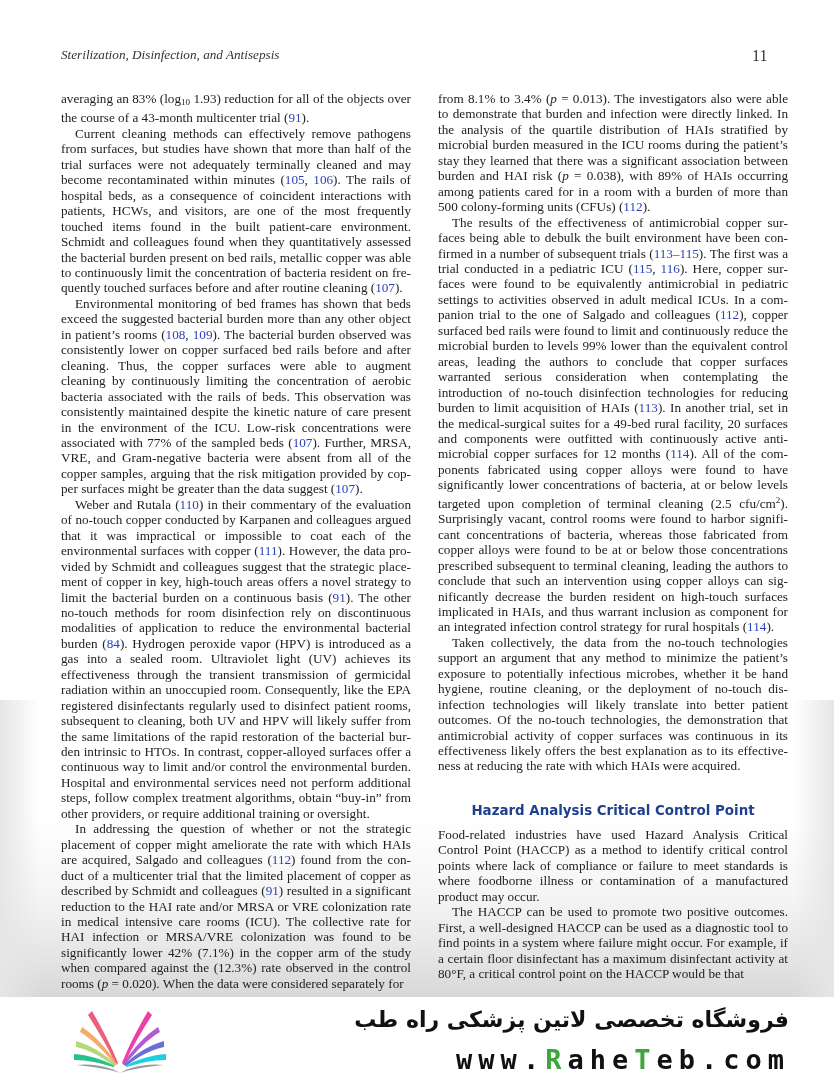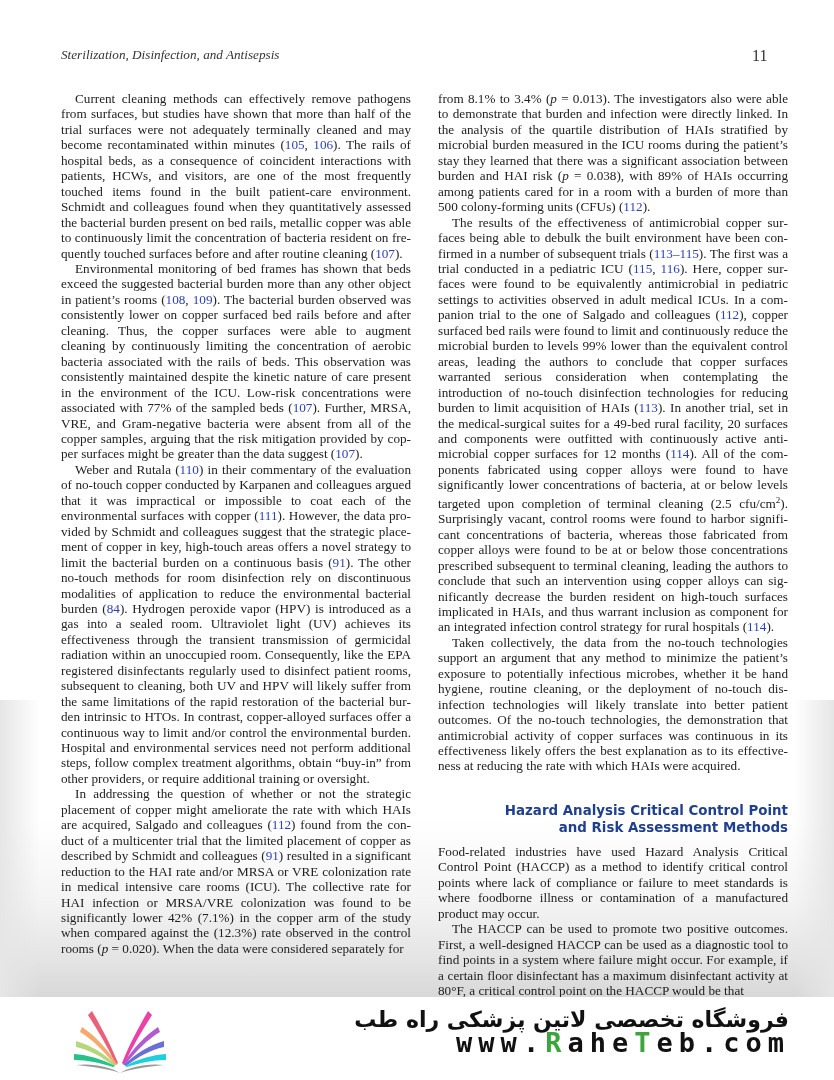--- a/index.html
+++ b/index.html
@@ -11,55 +11,55 @@
   .running-head{position:absolute;top:47px;left:61px;font-style:italic;font-size:13.2px;color:#333;}
   .page-num{position:absolute;top:47px;left:752px;font-size:16px;color:#333;}
   .col{position:absolute;top:91px;width:350px;font-size:13.2px;line-height:15.45px;text-align:justify;hyphens:manual;}
   .col.left{left:61px;}
   .col.right{left:438px;width:350px;}
   .col p{margin:0;text-indent:0;}
   .col p.ind{text-indent:14px;}
   .ref{color:#2b3fb8;}
   .sub{font-size:9px;vertical-align:-2px;}
   .sup{font-size:9px;vertical-align:5px;}
-  .h2{margin:28px 0 8px 0;font-family:"DejaVu Sans","Liberation Sans",sans-serif;font-weight:bold;font-size:13.4px;line-height:17px;color:#1f3f8f;text-align:right;}
+  .h2{margin:28px 0 8px 0;font-family:"DejaVu Sans","Liberation Sans",sans-serif;font-weight:bold;font-size:13.4px;line-height:17px;color:#1f3f8f;text-align:center;}
   .footer{position:absolute;left:0;top:997px;width:834px;height:83px;background:#ffffff;font-weight:bold;}
   .logo{position:absolute;left:70px;top:6px;width:100px;height:70px;}
   .fa-text{position:absolute;right:45px;top:10px;font-family:"DejaVu Sans",sans-serif;font-size:22px;color:#111;direction:rtl;}
-  .url{position:absolute;right:44px;top:30px;font-family:"DejaVu Sans Mono","Liberation Mono",monospace;font-size:27px;letter-spacing:6px;color:#111;}
+  .url{position:absolute;right:44px;top:47px;font-family:"DejaVu Sans Mono","Liberation Mono",monospace;font-size:27px;letter-spacing:6px;color:#111;}
   .url .g{color:#3ca63c;}
 </style>
 </head>
 <body>
 
 <div class="page">
   <div class="running-head">Sterilization, Disinfection, and Antisepsis</div>
   <div class="page-num">11</div>
 
   <div class="col left">
+    <p><span>averaging an 83% (log</span><span class="sub">10</span><span> 1.93) reduction for all of the objects over the course of a 43-month multicenter trial (</span><a class="ref">91</a><span>).</span></p>
 
     <p class="ind"><span>Current cleaning methods can effectively remove pathogens from surfaces, but studies have shown that more than half of the trial surfaces were not adequately terminally cleaned and may become recontaminated within minutes (</span><a class="ref">105</a><span>, </span><a class="ref">106</a><span>). The rails of hospital beds, as a consequence of coincident interactions with patients, HCWs, and visitors, are one of the most frequently touched items found in the built patient-care environment. Schmidt and colleagues found when they quantitatively assessed the bacterial burden present on bed rails, metallic copper was able to continuously limit the concentration of bacteria resident on fre­quently touched surfaces before and after routine cleaning (</span><a class="ref">107</a><span>).</span></p>
 
     <p class="ind"><span>Environmental monitoring of bed frames has shown that beds exceed the suggested bacterial burden more than any other object in patient’s rooms (</span><a class="ref">108</a><span>, </span><a class="ref">109</a><span>). The bacterial burden observed was consistently lower on copper surfaced bed rails before and after cleaning. Thus, the copper surfaces were able to augment cleaning by continuously limiting the concentration of aerobic bacteria associated with the rails of beds. This observation was consistently maintained despite the kinetic nature of care pres­ent in the environment of the ICU. Low-risk concentrations were associated with 77% of the sampled beds (</span><a class="ref">107</a><span>). Further, MRSA, VRE, and Gram-negative bacteria were absent from all of the copper samples, arguing that the risk mitigation provided by cop­per surfaces might be greater than the data suggest (</span><a class="ref">107</a><span>).</span></p>
 
     <p class="ind"><span>Weber and Rutala (</span><a class="ref">110</a><span>) in their commentary of the evalua­tion of no-touch copper conducted by Karpanen and colleagues argued that it was impractical or impossible to coat each of the environmental surfaces with copper (</span><a class="ref">111</a><span>). However, the data pro­vided by Schmidt and colleagues suggest that the strategic place­ment of copper in key, high-touch areas offers a novel strategy to limit the bacterial burden on a continuous basis (</span><a class="ref">91</a><span>). The other no-touch methods for room disinfection rely on discontinuous modalities of application to reduce the environmental bacte­rial burden (</span><a class="ref">84</a><span>). Hydrogen peroxide vapor (HPV) is introduced as a gas into a sealed room. Ultraviolet light (UV) achieves its effectiveness through the transient transmission of germicidal radiation within an unoccupied room. Consequently, like the EPA registered disinfectants regularly used to disinfect patient rooms, subsequent to cleaning, both UV and HPV will likely suffer from the same limitations of the rapid restoration of the bacterial bur­den intrinsic to HTOs. In contrast, copper-alloyed surfaces offer a continuous way to limit and/or control the environmental burden. Hospital and environmental services need not perform additional steps, follow complex treatment algorithms, obtain “buy-in” from other providers, or require additional training or oversight.</span></p>
 
     <p class="ind"><span>In addressing the question of whether or not the strategic placement of copper might ameliorate the rate with which HAIs are acquired, Salgado and colleagues (</span><a class="ref">112</a><span>) found from the con­duct of a multicenter trial that the limited placement of copper as described by Schmidt and colleagues (</span><a class="ref">91</a><span>) resulted in a signifi­cant reduction to the HAI rate and/or MRSA or VRE coloniza­tion rate in medical intensive care rooms (ICU). The collective rate for HAI infection or MRSA/VRE colonization was found to be significantly lower 42% (7.1%) in the copper arm of the study when compared against the (12.3%) rate observed in the control rooms (</span><i>p</i><span> = 0.020). When the data were considered separately for</span></p>
   </div>
 
   <div class="col right">
     <p><span>from 8.1% to 3.4% (</span><i>p</i><span> = 0.013). The investigators also were able to demonstrate that burden and infection were directly linked. In the analysis of the quartile distribution of HAIs stratified by microbial burden measured in the ICU rooms during the patient’s stay they learned that there was a significant association between burden and HAI risk (</span><i>p</i><span> = 0.038), with 89% of HAIs occurring among patients cared for in a room with a burden of more than 500 colony-forming units (CFUs) (</span><a class="ref">112</a><span>).</span></p>
 
     <p class="ind"><span>The results of the effectiveness of antimicrobial copper sur­faces being able to debulk the built environment have been con­firmed in a number of subsequent trials (</span><a class="ref">113–115</a><span>). The first was a trial conducted in a pediatric ICU (</span><a class="ref">115</a><span>, </span><a class="ref">116</a><span>). Here, copper sur­faces were found to be equivalently antimicrobial in pediatric settings to activities observed in adult medical ICUs. In a com­panion trial to the one of Salgado and colleagues (</span><a class="ref">112</a><span>), copper surfaced bed rails were found to limit and continuously reduce the microbial burden to levels 99% lower than the equivalent control areas, leading the authors to conclude that copper sur­faces warranted serious consideration when contemplating the introduction of no-touch disinfection technologies for reducing burden to limit acquisition of HAIs (</span><a class="ref">113</a><span>). In another trial, set in the medical-surgical suites for a 49-bed rural facility, 20 surfaces and components were outfitted with continuously active anti­microbial copper surfaces for 12 months (</span><a class="ref">114</a><span>). All of the com­ponents fabricated using copper alloys were found to have significantly lower concentrations of bacteria, at or below levels targeted upon completion of terminal cleaning (2.5 cfu/cm</span><span class="sup">2</span><span>). Surprisingly vacant, control rooms were found to harbor signifi­cant concentrations of bacteria, whereas those fabricated from copper alloys were found to be at or below those concentrations prescribed subsequent to terminal cleaning, leading the authors to conclude that such an intervention using copper alloys can sig­nificantly decrease the burden resident on high-touch surfaces implicated in HAIs, and thus warrant inclusion as component for an integrated infection control strategy for rural hospitals (</span><a class="ref">114</a><span>).</span></p>
 
     <p class="ind">Taken collectively, the data from the no-touch technologies support an argument that any method to minimize the patient’s exposure to potentially infectious microbes, whether it be hand hygiene, routine cleaning, or the deployment of no-touch dis­infection technologies will likely translate into better patient outcomes. Of the no-touch technologies, the demonstration that antimicrobial activity of copper surfaces was continuous in its effectiveness likely offers the best explanation as to its effective­ness at reducing the rate with which HAIs were acquired.</p>
 
     <div class="h2">
       <div>Hazard Analysis Critical Control Point</div>
-      <div>and Risk Assessment Methods</div>
     </div>
 
     <p>Food-related industries have used Hazard Analysis Critical Control Point (HACCP) as a method to identify critical control points where lack of compliance or failure to meet standards is where foodborne illness or contamination of a manufactured product may occur.</p>
     <p class="ind">The HACCP can be used to promote two positive outcomes. First, a well-designed HACCP can be used as a diagnostic tool to find points in a system where failure might occur. For example, if a certain floor disinfectant has a maximum disinfectant activ­ity at 80°F, a critical control point on the HACCP would be that</p>
   </div>
 </div>
 
 <div class="footer">
   <svg class="logo" viewBox="0 0 100 70">
     <path d="M48 60 C40 40 30 22 22 8 L18 12 C28 28 38 44 46 62 Z" fill="#ec5f78"></path>

